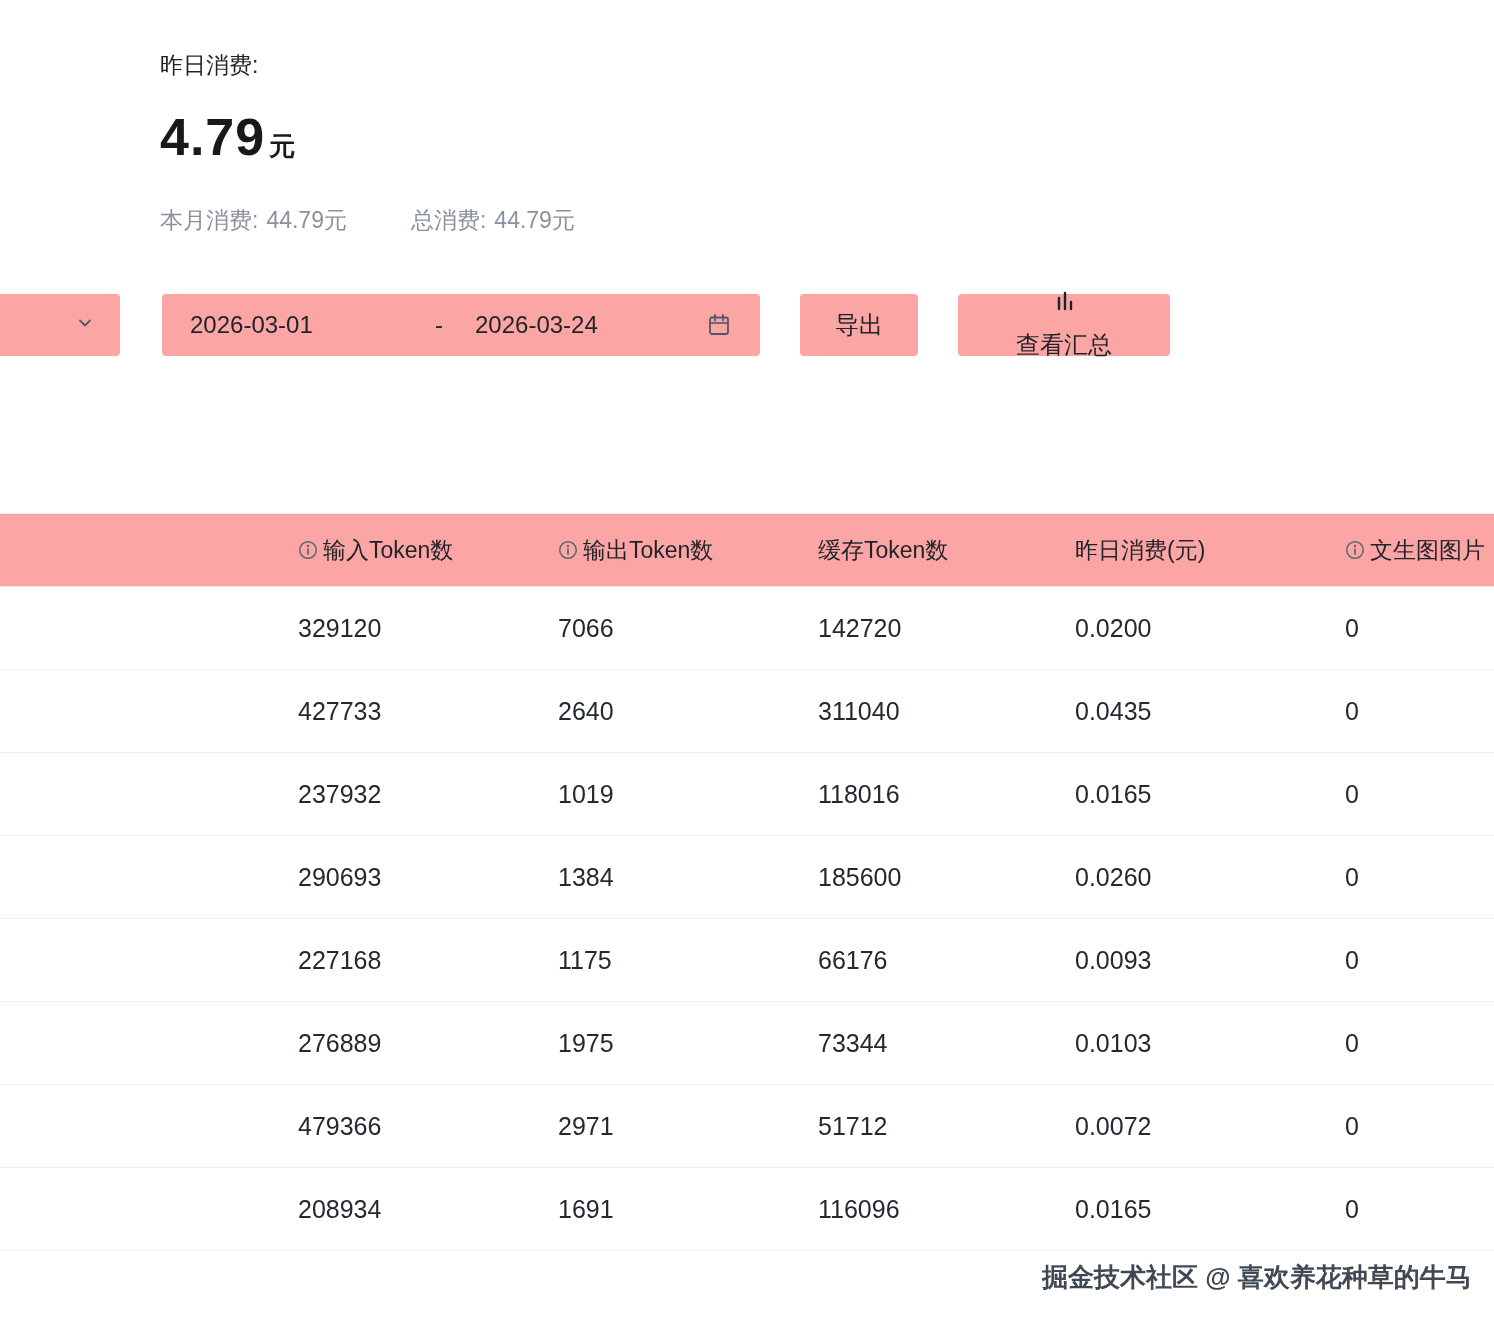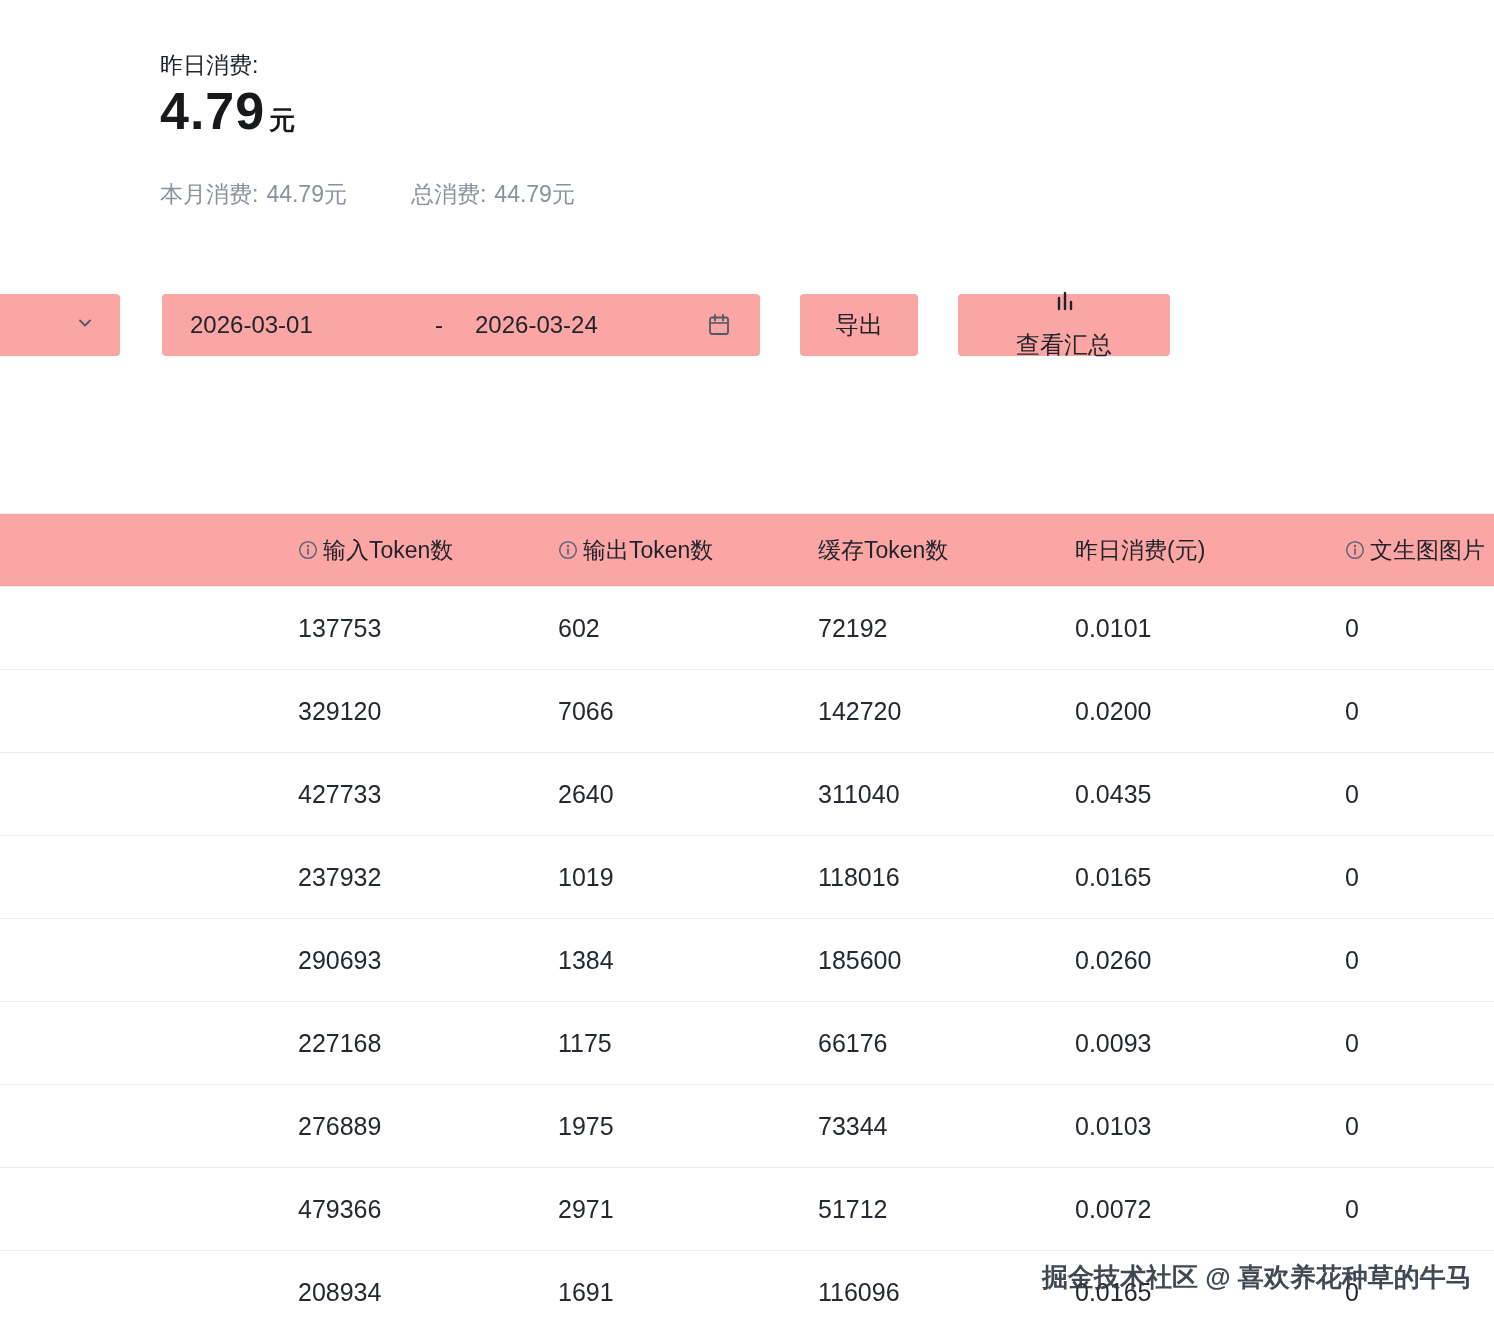--- a/index.html
+++ b/index.html
@@ -5,21 +5,21 @@
   html,body{margin:0;padding:0;}
   body{
     width:1494px;height:1326px;overflow:hidden;position:relative;
     background:#ffffff;color:#1f2329;
     font-family:"Liberation Sans","DejaVu Sans",sans-serif;
   }
 
   
   .summary{position:absolute;left:160px;top:50px;}
   .yesterday-label{font-size:23px;font-weight:400;color:#1f2329;}
-  .yesterday-amount{display:flex;align-items:baseline;}
+  .yesterday-amount{margin-top:26px;display:flex;align-items:baseline;}
   .yesterday-amount .num{font-size:52px;font-weight:700;color:#17191c;letter-spacing:1px;}
   .yesterday-amount .unit{font-size:26px;font-weight:700;margin-left:4px;color:#17191c;}
   .sub-row{margin-top:38px;display:flex;gap:64px;font-size:23px;color:#8b919c;}
   .sub-row .pair{display:flex;gap:8px;}
 
   
   .filters{position:absolute;left:0;top:294px;width:1494px;height:62px;}
   .gray-box{background:#fca5a5;border-radius:4px;box-sizing:border-box;}
   .partial-select{
     position:absolute;left:-14px;top:0;width:134px;height:62px;
@@ -183,28 +183,20 @@
               </svg>
             </span>
             <span>文生图图片</span>
           </span>
         </th>
       </tr>
     </thead>
     <tbody>
         <tr>
     <td></td>
-    <td>137753</td>
-    <td>602</td>
-    <td>72192</td>
-    <td>0.0101</td>
-    <td>0</td>
-  </tr>
-        <tr>
-    <td></td>
     <td>329120</td>
     <td>7066</td>
     <td>142720</td>
     <td>0.0200</td>
     <td>0</td>
   </tr>
         <tr>
     <td></td>
     <td>427733</td>
     <td>2640</td>

